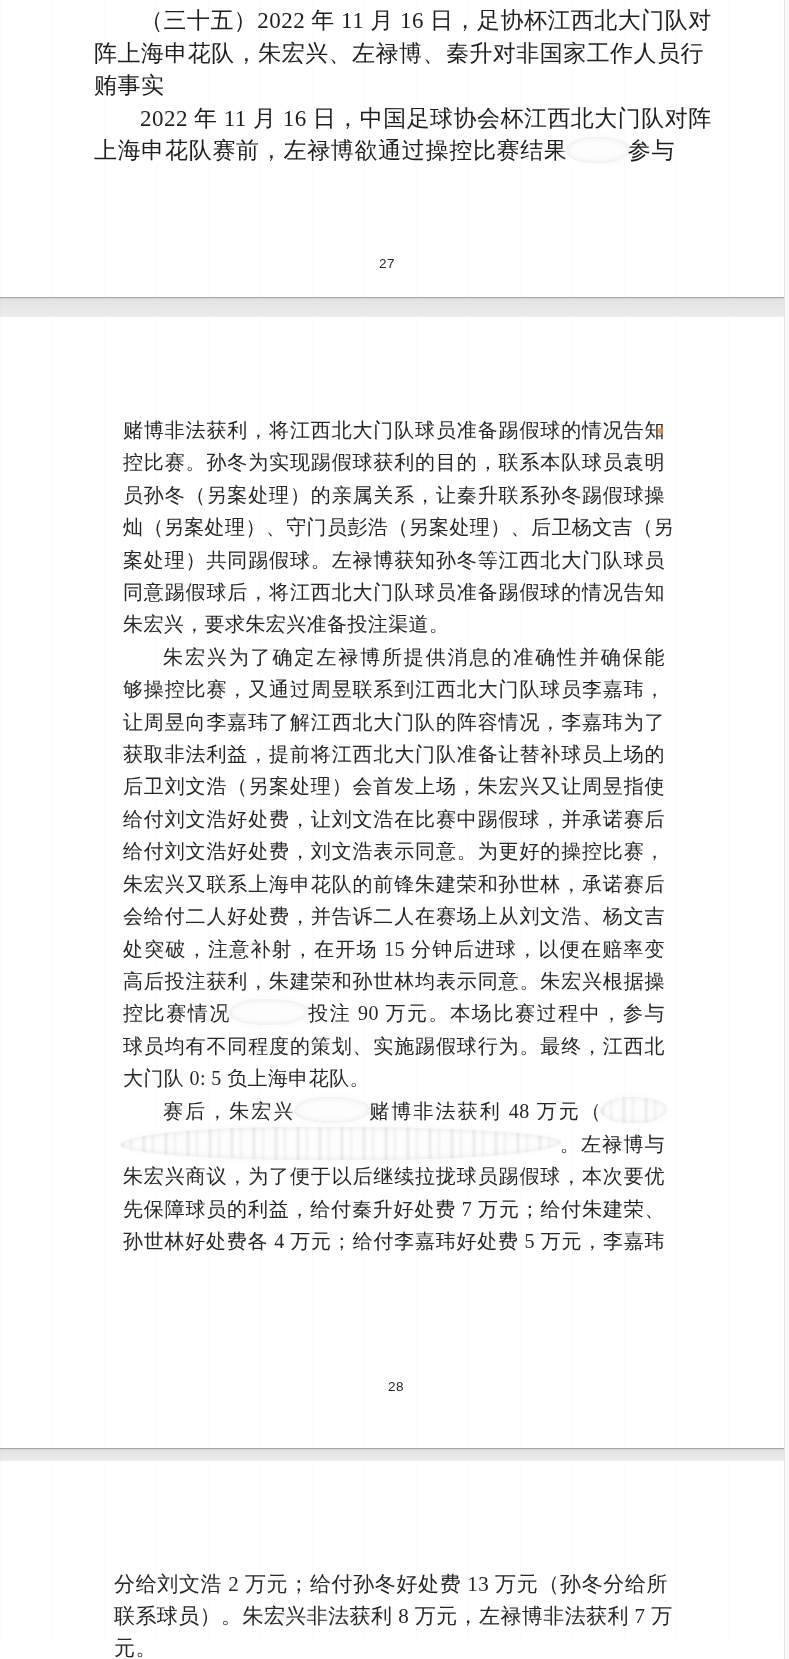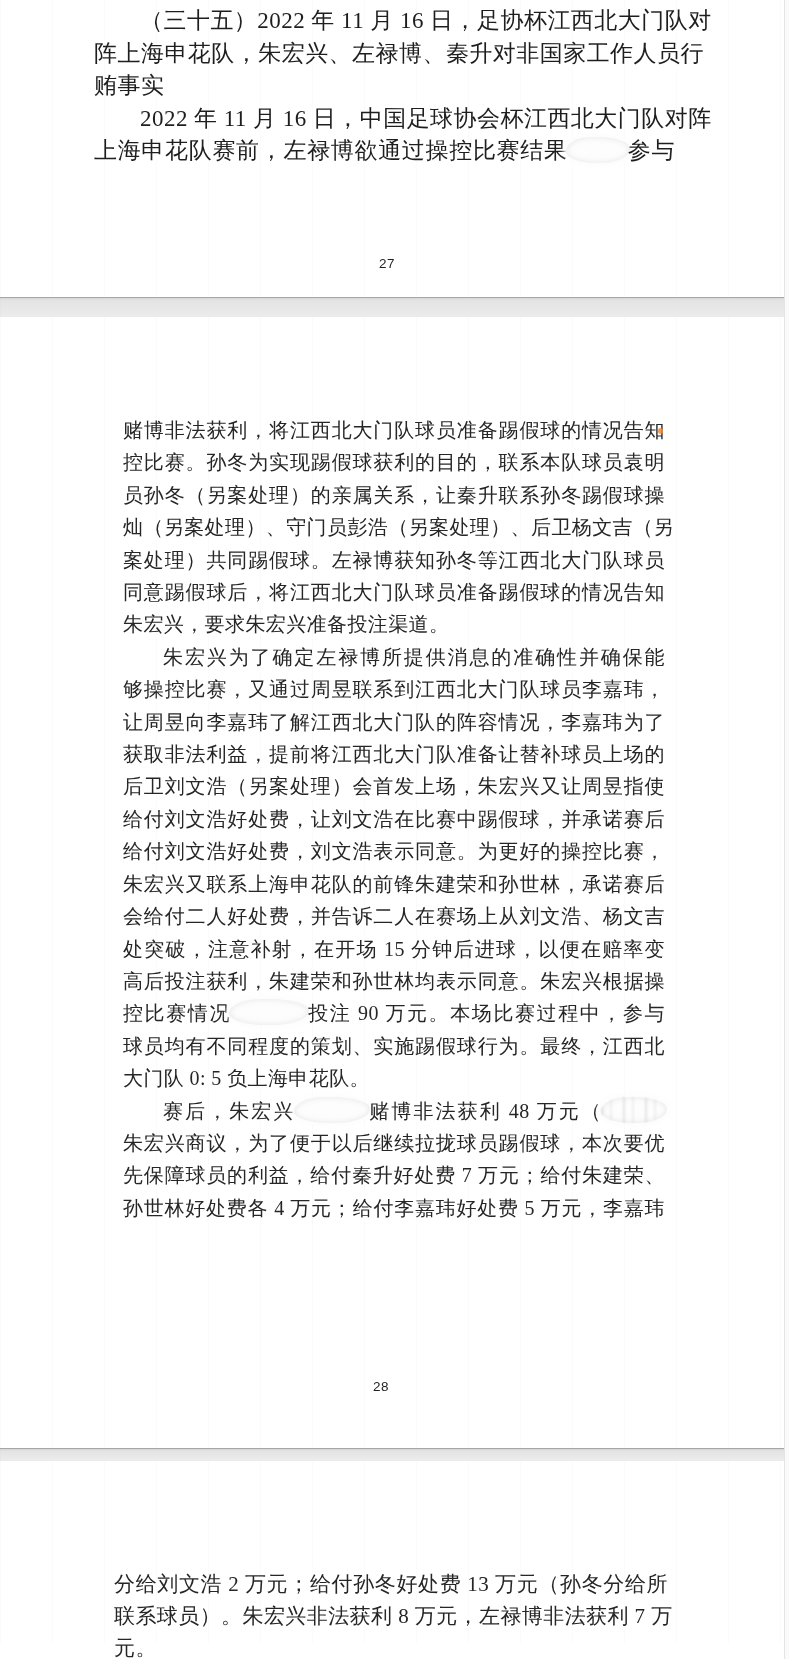--- a/index.html
+++ b/index.html
@@ -38,21 +38,21 @@
     text-align:justify;text-align-last:justify;
     white-space:nowrap;letter-spacing:.02em;
   }
   .line.indent{text-indent:2em;}
   .line.noj{text-align-last:left;}
   .pagenum{
     position:absolute;font-family:"Liberation Sans","DejaVu Sans",sans-serif;
     font-size:13.5px;color:#1f1f1f;letter-spacing:.5px;
   }
   .pn27{left:379px;top:256px;}
-  .pn28{left:373px;top:1062px;}
+  .pn28{left:388px;top:1062px;}
   .redact{
     display:inline-block;vertical-align:-5px;height:26px;
     border-radius:45% 55% 50% 50% / 60% 50% 60% 50%;
     background:#fdfdfd;
     box-shadow:0 0 4px 3px rgba(252,252,252,.95), inset 0 0 6px rgba(185,185,185,.35);
     margin:0 -2px;
   }
   .redact.ghost::before{
     content:"";display:block;height:100%;border-radius:inherit;
     background:repeating-linear-gradient(90deg,
@@ -101,20 +101,21 @@
         <div class="line">给付刘文浩好处费，让刘文浩在比赛中踢假球，并承诺赛后</div>
         <div class="line">给付刘文浩好处费，刘文浩表示同意。为更好的操控比赛，</div>
         <div class="line">朱宏兴又联系上海申花队的前锋朱建荣和孙世林，承诺赛后</div>
         <div class="line">会给付二人好处费，并告诉二人在赛场上从刘文浩、杨文吉</div>
         <div class="line">处突破，注意补射，在开场 15 分钟后进球，以便在赔率变</div>
         <div class="line">高后投注获利，朱建荣和孙世林均表示同意。朱宏兴根据操</div>
         <div class="line">控比赛情况<span class="redact" style="width: 80px;"></span>投注 90 万元。本场比赛过程中，参与</div>
         <div class="line">球员均有不同程度的策划、实施踢假球行为。最终，江西北</div>
         <div class="line noj">大门队 0: 5 负上海申花队。</div>
         <div class="line indent">赛后，朱宏兴<span class="redact" style="width: 76px;"></span>赌博非法获利 48 万元（<span class="redact ghost" style="width: 66px;"></span></div>
+        <div class="line"><span class="redact ghost tall" style="width: 440px;"></span>。左禄博与</div>
         <div class="line">朱宏兴商议，为了便于以后继续拉拢球员踢假球，本次要优</div>
         <div class="line">先保障球员的利益，给付秦升好处费 7 万元；给付朱建荣、</div>
         <div class="line">孙世林好处费各 4 万元；给付李嘉玮好处费 5 万元，李嘉玮</div>
       </div>
     <div class="pagenum pn28">28</div>
   </section>
 
   <div class="gap gap2"></div>
 
   <section class="page page29">

